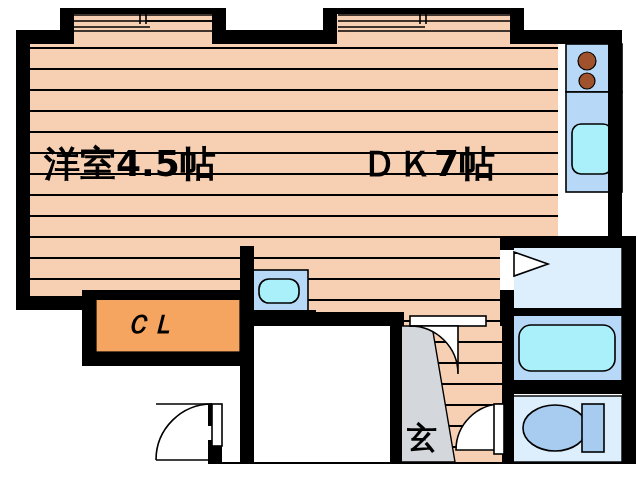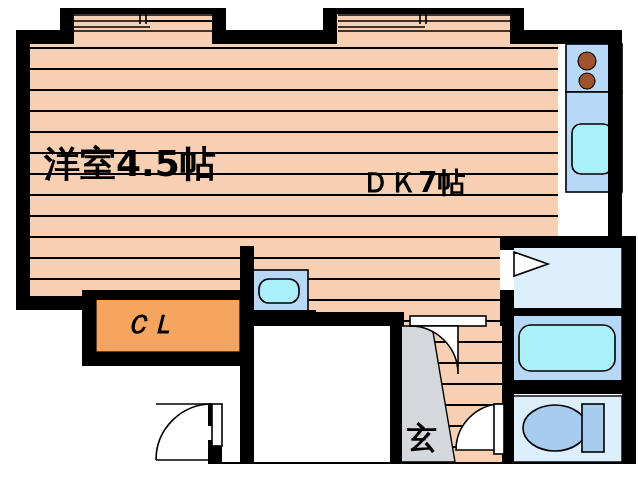--- a/index.html
+++ b/index.html
@@ -3,21 +3,21 @@
 <meta charset="utf-8">
 <title>Floor Plan</title>
 <style>
   html,body{margin:0;padding:0;background:#ffffff;}
   body{font-family:"DejaVu Sans","Liberation Sans",sans-serif;}
   #plan{position:relative;width:638px;height:464px;background:#ffffff;overflow:hidden;}
   #plan svg{position:absolute;left:0;top:0;}
   .lbl{position:absolute;font-weight:bold;color:#000;white-space:nowrap;
        -webkit-text-stroke:0px;letter-spacing:0px;}
   #lbl-washitsu{left:44px;top:140px;font-size:36px;font-family:"DejaVu Sans",sans-serif;}
-  #lbl-dk{left:362px;top:140px;font-size:28px;font-family:"DejaVu Sans",sans-serif;margin-top:24px;}
+  #lbl-dk{left:362px;top:140px;font-size:36px;font-family:"DejaVu Sans",sans-serif;}
   #lbl-cl{left:124px;top:307px;font-size:26px;font-style:italic;font-family:"DejaVu Serif",serif;text-align:right;}
   #lbl-genkan{left:407px;top:418px;font-size:30px;font-family:"DejaVu Sans",sans-serif;}
 </style>
 </head>
 <body>
 
 <div id="plan">
 
 <svg width="638" height="480" viewBox="0 0 638 480">
 

